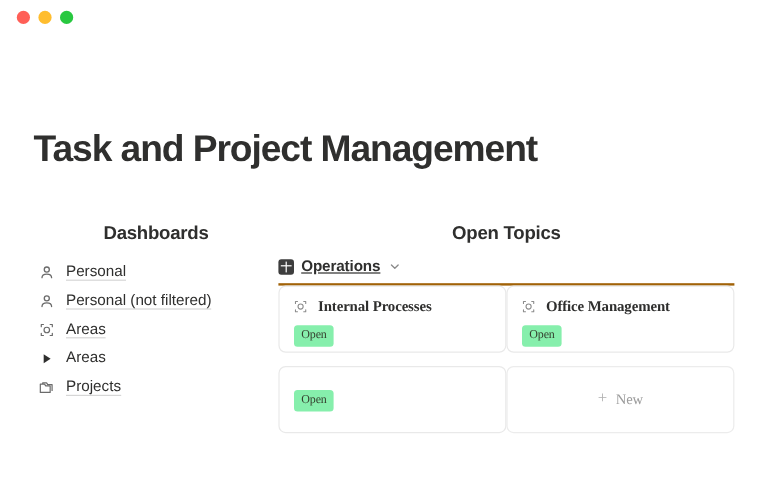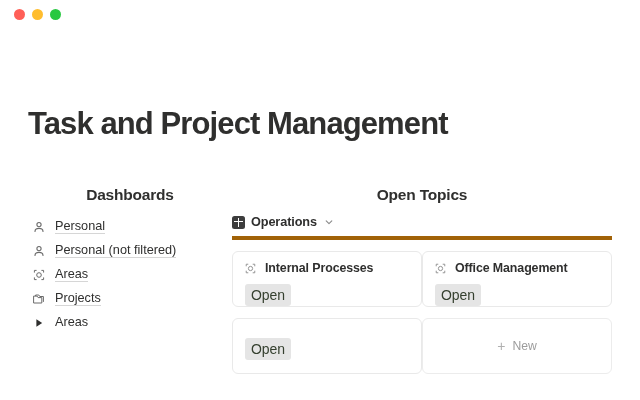--- a/index.html
+++ b/index.html
@@ -85,23 +85,23 @@
     border-bottom: 1px solid #d6d6d6;
     padding-bottom: 1px;
   }
   .nav-item.no-underline .nav-label { border-bottom: none; }
   .nav-item.no-underline .nav-ico { color: #2f2f2e; }
 
   
   .tabrow {
     display: flex;
     align-items: center;
-    border-bottom: 4px solid #a16207;
+    border-bottom: 2px solid #a16207;
     padding-bottom: 7px;
-    margin-bottom: 11px;
+    text-decoration: underline;
   }
   .tab {
     display: flex;
     align-items: center;
     gap: 6px;
     cursor: pointer;
   }
   .tab-ico {
     width: 13px; height: 13px;
     background: #3d3d3d;
@@ -123,20 +123,21 @@
     color: #2f2f2e;
     letter-spacing: -0.1px;
   }
   .tab-chev { color: #8a8a8a; display: flex; align-items: center; margin-left: 1px; }
 
   
   .grid {
     display: grid;
     grid-template-columns: 1fr 1fr;
     gap: 11px 0;
+    font-family: Liberation Serif, serif;
   }
   .card {
     border: 1px solid #e9e9e9;
     border-radius: 6px;
     background: #ffffff;
     height: 56px;
     padding: 10px 11px;
     box-sizing: border-box;
     display: flex;
     flex-direction: column;
@@ -158,23 +159,23 @@
     font-size: 12.4px;
     font-weight: bold;
     color: #2f2f2e;
     letter-spacing: -0.1px;
     line-height: 1;
   }
   .badge {
     align-self: flex-start;
     margin-top: 9px;
     margin-left: 1px;
-    background: #e5e5e5;
+    background: #86efac;
     color: #35402f;
-    font-size: 14px;
+    font-size: 10px;
     line-height: 1;
     padding: 4px 6px 4px 6px;
     border-radius: 3px;
     letter-spacing: -0.1px;
   }
 
   .card.new {
     align-items: center;
     justify-content: center;
     flex-direction: row;
@@ -239,37 +240,37 @@
         <div class="nav-item">
           <span class="nav-ico">
             <svg width="14" height="14" viewBox="0 0 14 14" fill="none" stroke="currentColor" stroke-width="1">
               <circle cx="7" cy="7" r="2.3"></circle>
               <path d="M2.4 4.2V2.4h1.8M9.8 2.4h1.8v1.8M11.6 9.8v1.8H9.8M4.2 11.6H2.4V9.8" stroke-linecap="round" stroke-linejoin="round"></path>
             </svg>
           </span>
           <span class="nav-label">Areas</span>
         </div>
 
+        <div class="nav-item no-underline">
+          <span class="nav-ico">
+            <svg width="12" height="12" viewBox="0 0 12 12" fill="currentColor">
+              <path d="M3.4 2.2 L9.2 6 L3.4 9.8 Z"></path>
+            </svg>
+          </span>
+          <span class="nav-label">Areas</span>
+        </div>
+
         <div class="nav-item">
           <span class="nav-ico">
             <svg width="14" height="14" viewBox="0 0 14 14" fill="none" stroke="currentColor" stroke-width="1">
               <path d="M1.6 4.1V11h8.2V5.6H6.1L5.1 4.1z" stroke-linejoin="round"></path>
               <path d="M3.6 4.1V3h3.2l1 1.5h3.6v5.4" stroke-linejoin="round"></path>
             </svg>
           </span>
           <span class="nav-label">Projects</span>
-        </div>
-
-        <div class="nav-item no-underline">
-          <span class="nav-ico">
-            <svg width="12" height="12" viewBox="0 0 12 12" fill="currentColor">
-              <path d="M3.4 2.2 L9.2 6 L3.4 9.8 Z"></path>
-            </svg>
-          </span>
-          <span class="nav-label">Areas</span>
         </div>
 
       </div>
     </div>
 
     <div class="col-right">
       <h2 class="section-title">Open Topics</h2>
 
       <div class="tabrow">
         <div class="tab">

